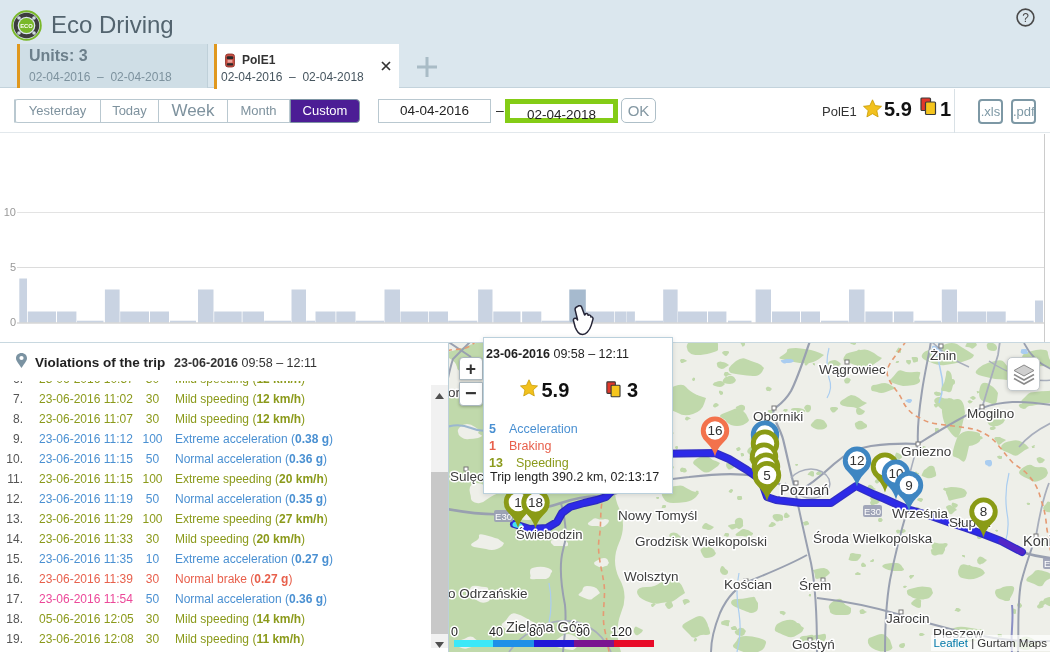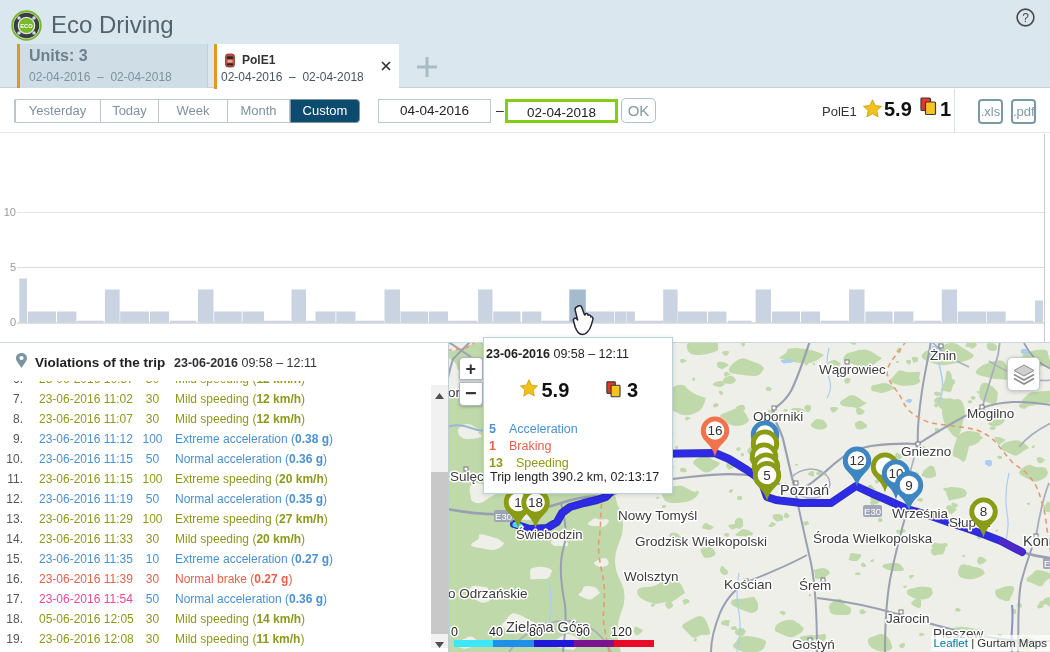--- a/index.html
+++ b/index.html
@@ -51,28 +51,28 @@
     <path d="M11 1 V21 M1 11 H21" stroke="#a9bcc6" stroke-width="3"></path>
   </svg>
 
   <div class="abs" style="left:0;top:89px;width:1050px;height:44px;background:#fff;border-bottom:1px solid #e2e8ec;"></div>
   <div class="abs" style="left:954px;top:89px;width:1px;height:44px;background:#d9e1e6;"></div>
 
   <div class="abs" style="left:14px;top:99px;height:24px;border:1px solid #b9c8d0;border-radius:4px;background:#fff;"></div>
   <div class="abs" style="left:14px;top:99px;width:346px;height:24px;">
     <div class="abs" style="left:0;top:0;width:86px;height:24px;border:1px solid #b9c8d0;border-radius:4px 0 0 4px;border-right:none;line-height:22px;text-align:center;font-size:13px;color:#7e929e;">Yesterday</div>
     <div class="abs" style="left:86px;top:0;width:58px;height:24px;border:1px solid #b9c8d0;border-right:none;line-height:22px;text-align:center;font-size:13px;color:#7e929e;">Today</div>
-    <div class="abs" style="left:144px;top:0;width:69px;height:24px;border:1px solid #b9c8d0;border-right:none;line-height:22px;text-align:center;font-size:13px;color:#7e929e;">Week</div>
+    <div class="abs" style="left:144px;top:0;width:69px;height:24px;border:1px solid #b9c8d0;border-right:none;line-height:22px;text-align:center;font-size:17px;color:#7e929e;">Week</div>
     <div class="abs" style="left:213px;top:0;width:63px;height:24px;border:1px solid #b9c8d0;line-height:22px;text-align:center;font-size:13px;color:#7e929e;">Month</div>
-    <div class="abs" style="left:276px;top:0;width:70px;height:24px;background:#0c4a6e;border:1px solid #7e95a4;border-radius:0 4px 4px 0;line-height:22px;text-align:center;font-size:13px;color:#fff;">Custom</div>
+    <div class="abs" style="left:276px;top:0;width:70px;height:24px;background:#4c1d95;border:1px solid #7e95a4;border-radius:0 4px 4px 0;line-height:22px;text-align:center;font-size:13px;color:#fff;">Custom</div>
   </div>
 
   <div class="abs" style="left:378px;top:99px;width:113px;height:24px;border:1px solid #b9c8d0;line-height:22px;text-align:center;font-size:13.5px;color:#222;">04-04-2016</div>
   <div class="abs" style="left:494px;top:99px;width:12px;height:24px;line-height:22px;text-align:center;font-size:14px;color:#333;">–</div>
-  <div class="abs" style="left:505px;top:99px;width:113px;height:24px;border:3px solid #84cc16;line-height:22px;text-align:center;font-size:13.5px;color:#222;">02-04-2018</div>
+  <div class="abs" style="left:505px;top:99px;width:113px;height:24px;border:5px solid #84cc16;line-height:22px;text-align:center;font-size:13.5px;color:#222;">02-04-2018</div>
   <div class="abs" style="left:621px;top:98px;width:35px;height:25px;border:1px solid #aebfc8;border-radius:5px;line-height:23px;text-align:center;font-size:15px;color:#8498a3;">OK</div>
 
   <div class="abs" style="left:822px;top:104px;font-size:13px;color:#333;">PolE1</div>
   <svg class="abs" style="left:863px;top:99px;" width="19" height="19" viewBox="0 0 19 19">
     <path d="M9.5 0.8 L12.2 6.6 L18.5 7.3 L13.8 11.6 L15.1 17.9 L9.5 14.7 L3.9 17.9 L5.2 11.6 L0.5 7.3 L6.8 6.6 Z" fill="#f2c11e" stroke="#c89a00" stroke-width="0.8"></path>
   </svg>
   <div class="abs" style="left:884px;top:98px;font-size:20px;font-weight:bold;color:#111;">5.9</div>
   <svg class="abs" style="left:920px;top:97px;" width="18" height="19" viewBox="0 0 18 19">
     <rect x="1" y="1" width="9.5" height="12.5" rx="1" fill="#e2372a" stroke="#3a3a3a" stroke-width="1.2"></rect>
     <rect x="5.5" y="5" width="10" height="12.5" rx="1" fill="#f5c51d" stroke="#3a3a3a" stroke-width="1.2"></rect>

